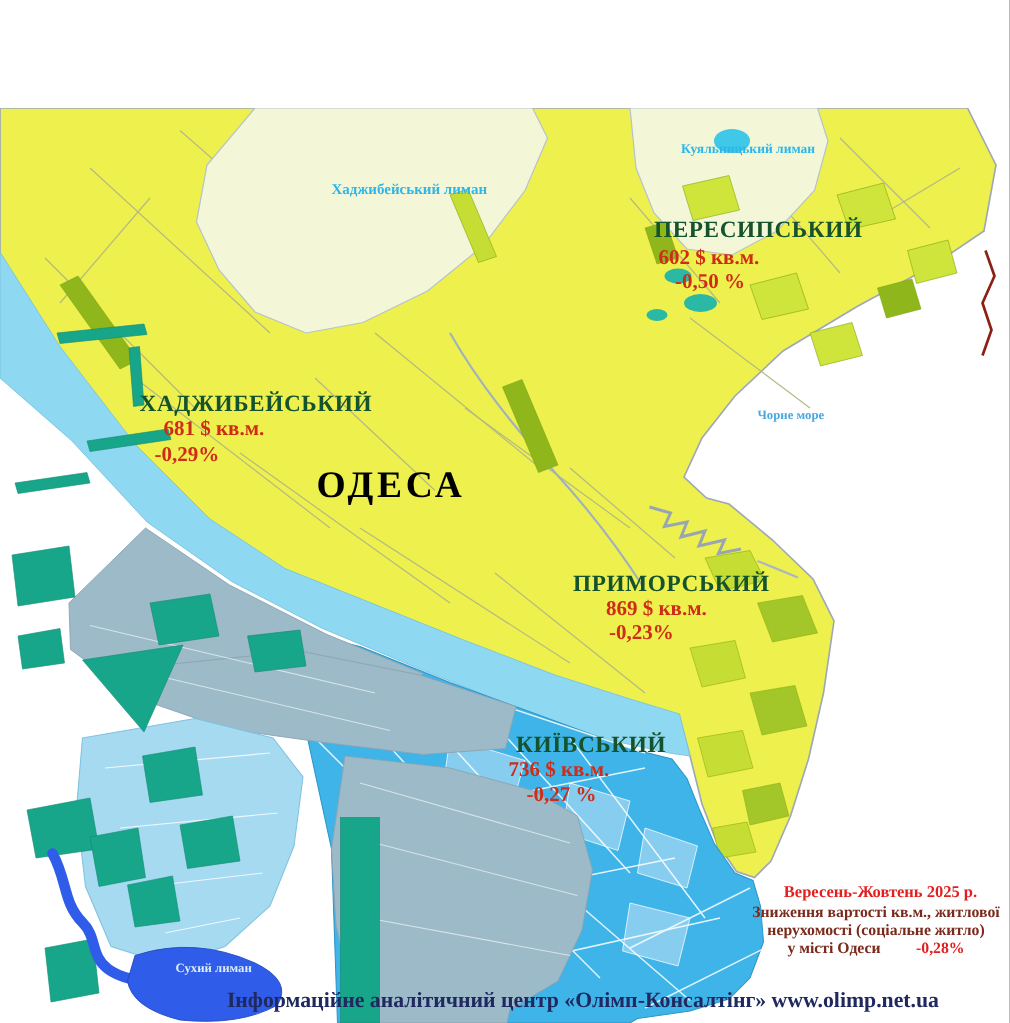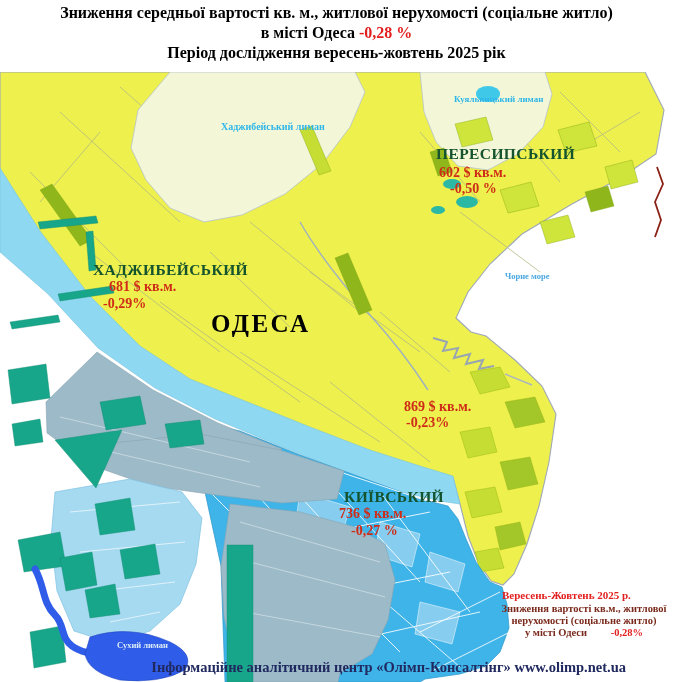--- a/index.html
+++ b/index.html
@@ -14,38 +14,31 @@
   
   .map-wrap{position:absolute;top:72px;left:0;width:673px;height:610px;}
   .map-wrap svg{position:absolute;top:0;left:0;}
   .mlabel{position:absolute;font-weight:700;white-space:nowrap;pointer-events:none;}
   .dname{font-size:15.5px;color:#14532d;letter-spacing:.4px;}
   .dval{font-size:14px;color:#cf2c18;}
   .city{font-size:25px;color:#000000;letter-spacing:2.5px;text-align:right;}
   .wlabel{color:#2fb6e9;font-size:10px;padding-left:18px;}
   .wlabel.small{font-size:8.5px;color:#49a7e0;font-weight:700;}
   .wlabel.onblue{font-size:8.5px;color:#dcecf6;}
-  .note-period{color:#e31e1e;font-size:11px;}
+  .note-period{color:#e31e1e;font-size:11px;text-align:center;}
   .note-line{color:#7a2a1c;font-size:10.5px;text-align:center;font-weight:700;}
   .note-red{color:#e31e1e;margin-left:21px;}
   .footer{position:absolute;left:20px;top:659px;width:606px;text-align:right;
     font-weight:700;font-size:14.5px;color:#20295f;}
 </style>
 </head>
 <body>
 
 <div class="stage">
 
-  <div class="title-block">
-    <div>Зниження середньої вартості кв. м., житлової нерухомості (соціальне житло)</div>
-    <div>
-      <span>в місті Одеса </span><span class="title-red">-0,28 %</span>
-    </div>
-    <div>Період дослідження вересень-жовтень 2025 рік</div>
-  </div>
 
   <div class="map-wrap">
 
   <svg width="673" height="610" viewBox="0 0 673 610">
 
     <rect x="0" y="0" width="673" height="610" fill="#ffffff"></rect>
 
     <path fill="#edf04d" stroke="#9ea8b8" stroke-width="1.1" d="M0,0 L645,0 L664,38 L656,82 L622,105 L572,132 L522,162 L490,192 L468,220 L456,246 L471,260 L486,264
          L515,288 L542,314 L556,342 L549,390 L539,434 L527,472 L514,502 L503,513 L491,509 L478,490 L468,464
          L460,432 L453,406 L420,396 L370,380 L310,357 L250,333 L190,309 L140,276 L90,226 L40,161 L0,98 Z"></path>
@@ -187,20 +180,21 @@
   <div class="mlabel city" style="left:211px;top:238px;">ОДЕСА</div>
 
   <div class="mlabel dname" style="left:436px;top:73px;">ПЕРЕСИПСЬКИЙ</div>
   <div class="mlabel dval" style="left:439px;top:93px;">602 $ кв.м.</div>
   <div class="mlabel dval" style="left:450px;top:109px;">-0,50 %</div>
 
   <div class="mlabel dname" style="left:93px;top:189px;">ХАДЖИБЕЙСЬКИЙ</div>
   <div class="mlabel dval" style="left:92px;top:207px;margin-left:17px;">681 $ кв.м.</div>
   <div class="mlabel dval" style="left:103px;top:224px;">-0,29%</div>
 
+  <div class="mlabel dname" style="left:382px;top:309px;">ПРИМОРСЬКИЙ</div>
   <div class="mlabel dval" style="left:404px;top:327px;">869 $ кв.м.</div>
   <div class="mlabel dval" style="left:406px;top:343px;">-0,23%</div>
 
   <div class="mlabel dname" style="left:344px;top:416px;">КИЇВСЬКИЙ</div>
   <div class="mlabel dval" style="left:339px;top:434px;">736 $ кв.м.</div>
   <div class="mlabel dval" style="left:351px;top:451px;">-0,27 %</div>
 
   <div class="mlabel note-period" style="left:502px;top:517px;width:170px;">Вересень-Жовтень 2025 р.</div>
   <div class="mlabel note-line" style="left:494px;top:531px;width:180px;">Зниження вартості кв.м., житлової</div>
   <div class="mlabel note-line" style="left:494px;top:543px;width:180px;">нерухомості (соціальне житло)</div>

